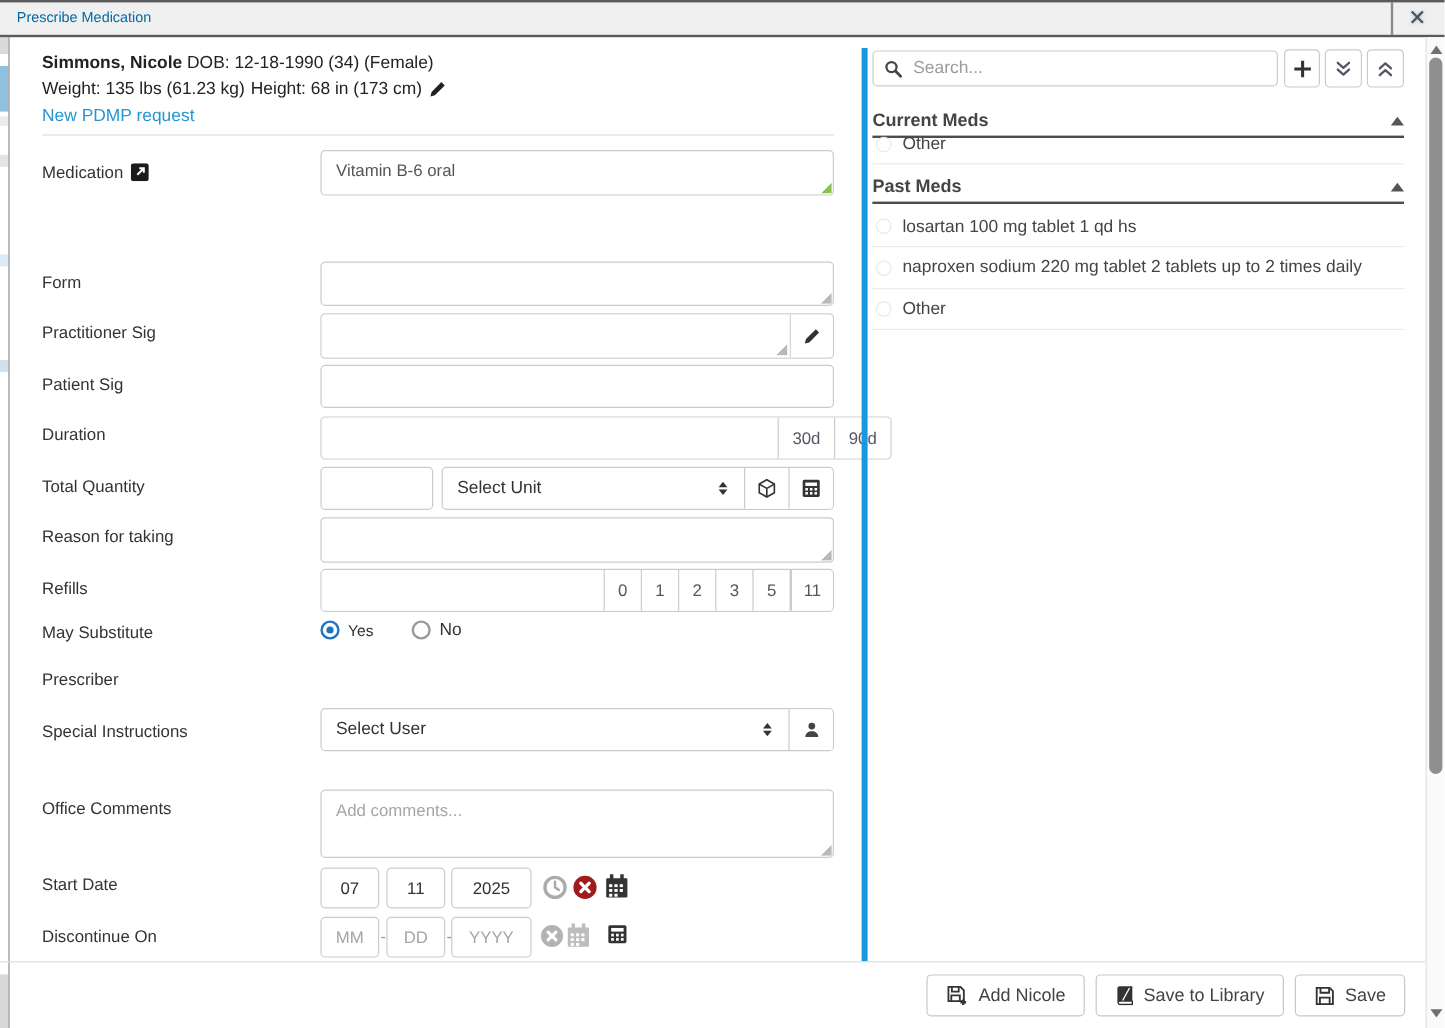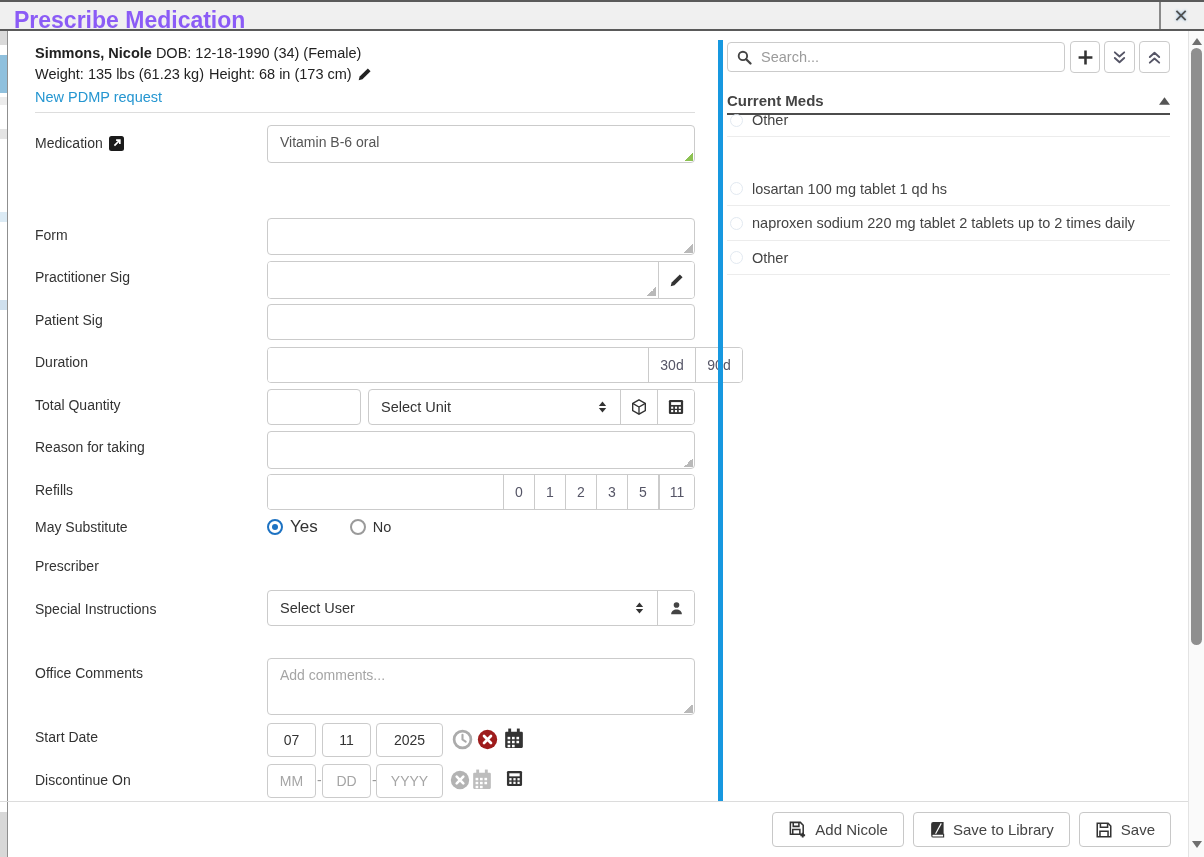--- a/index.html
+++ b/index.html
@@ -2,21 +2,21 @@
 <html><head>
 <meta charset="utf-8">
 <style>
   html,body{margin:0;padding:0;background:#fff;}
   *{box-sizing:border-box;font-family:"Liberation Sans","DejaVu Sans",sans-serif;}
   #screen{position:relative;width:1204px;height:857px;background:#fff;overflow:hidden;}
   .abs{position:absolute;}
 
   
   #titlebar{left:0;top:0;width:1204px;height:31px;background:#f0f0f0;border-top:2px solid #5a5a5a;border-bottom:2px solid #5a5a5a;}
-  #title-text{left:14px;top:5px;font-size:23px;font-weight:bold;color:#8b5cf6;}
+  #title-text{left:14px;top:5px;font-size:12px;font-weight:normal;color:#0369a1;}
   #title-sep{left:1159px;top:0;width:2px;height:27px;background:#8a8a8a;}
   #close-btn{left:1160px;top:0;width:42px;height:27px;display:flex;align-items:center;justify-content:center;cursor:pointer;}
   #close-btn span{font-size:18px;font-weight:bold;color:#4f4f4f;text-shadow:0 0 3px #8db9dd;}
 
   
   .strip{left:0;width:7px;}
   #modal-left-border{left:7px;top:31px;width:1px;height:826px;background:#8f8f8f;}
 
   
   #scrollbar{left:1188px;top:31px;width:16px;height:826px;background:#fafafa;border-left:1px solid #e3e3e3;}
@@ -201,21 +201,21 @@
     <div class="cell" style="width:31px;">1</div>
     <div class="cell" style="width:31px;">2</div>
     <div class="cell" style="width:31px;">3</div>
     <div class="cell" style="width:31px;">5</div>
     <div class="cell" style="width:36px;border-left:2px solid #cbcbcb;">11</div>
   </div>
 
   <div class="abs lbl" style="left:35px;top:519px;">May Substitute</div>
   <div class="abs" style="left:267px;top:517px;display:flex;align-items:center;gap:7px;">
     <span class="radio checked"></span>
-    <span class="lbl" style="font-size:17px;">Yes</span>
+    <span class="lbl" style="font-size:13px;">Yes</span>
     <span style="width:18px;"></span>
     <span class="radio un"></span>
     <span class="lbl" style="font-size:14.5px;">No</span>
   </div>
 
   <div class="abs lbl" style="left:35px;top:558px;">Prescriber</div>
   <div class="abs grp" style="left:267px;top:551px;width:428px;height:36px;margin-top:39px;">
     <div class="selface">
       <span>Select User</span>
       <span style="display:inline-flex;">
@@ -360,20 +360,28 @@
       <svg width="11" height="8" viewBox="0 0 12 8">
           <path d="M6 0l6 8H0z" fill="#555"></path>
         </svg>
     </span>
   </div>
   <div class="abs med-item" style="left:727px;top:104px;width:443px;height:33px;">
     <span class="faint-radio"></span>
     <span class="mlabel">Other</span>
   </div>
 
+  <div class="abs sec-head" style="left:727px;top:147px;width:443px;">
+    <span class="sec-title">Past Meds</span>
+    <span style="display:inline-flex;">
+      <svg width="11" height="8" viewBox="0 0 12 8">
+          <path d="M6 0l6 8H0z" fill="#555"></path>
+        </svg>
+    </span>
+  </div>
   <div class="abs med-item" style="left:727px;top:172px;width:443px;height:34px;">
     <span class="faint-radio"></span>
     <span class="mlabel">losartan 100 mg tablet 1 qd hs</span>
   </div>
   <div class="abs med-item" style="left:727px;top:206px;width:443px;height:35px;">
     <span class="faint-radio"></span>
     <span class="mlabel">naproxen sodium 220 mg tablet 2 tablets up to 2 times daily</span>
   </div>
   <div class="abs med-item" style="left:727px;top:241px;width:443px;height:34px;">
     <span class="faint-radio"></span>

